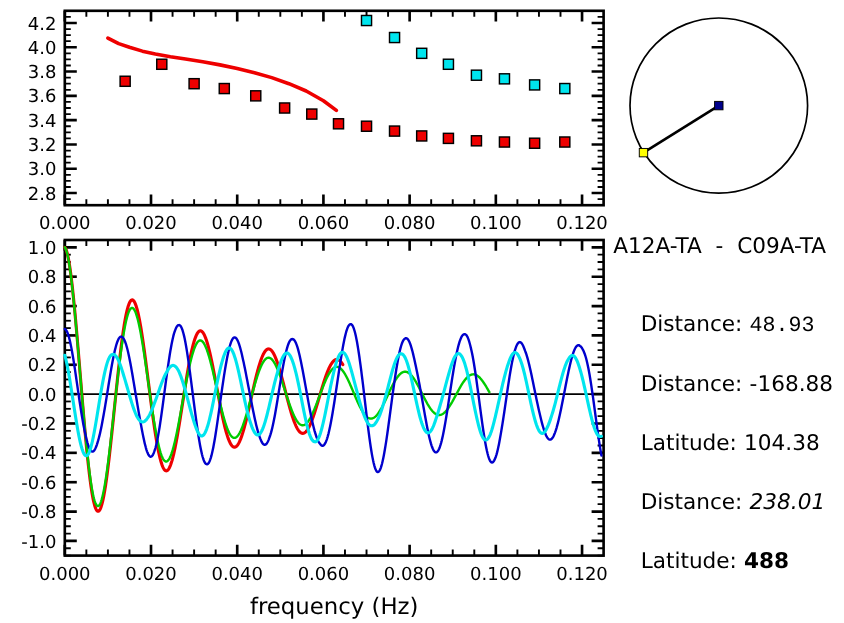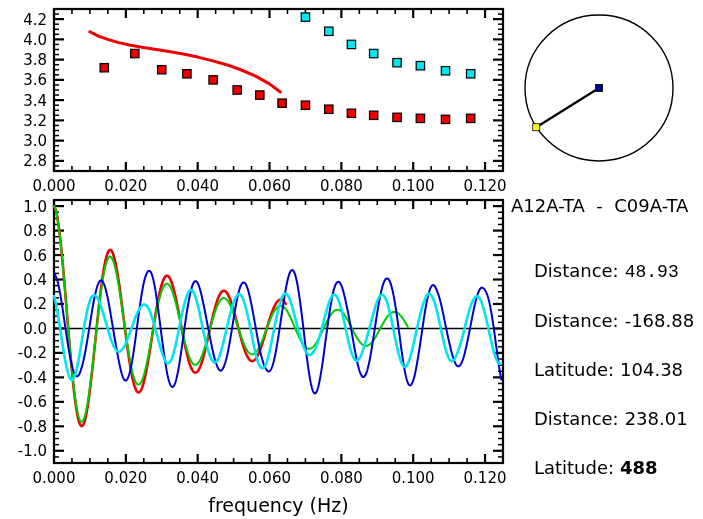--- a/index.html
+++ b/index.html
@@ -435,18 +435,18 @@
   <div>
     <span>Distance:</span><span class="v" style="display: inline-block; margin-left: 6px; font-family: Liberation Mono, monospace;">48.93</span>
   </div>
   <div>
     <span>Distance:</span><span class="v" style="display: inline-block; margin-left: 6px;">-168.88</span>
   </div>
   <div>
     <span>Latitude:</span><span class="v" style="display: inline-block; margin-left: 6px;">104.38</span>
   </div>
   <div>
-    <span>Distance:</span><span class="v" style="display: inline-block; margin-left: 6px;">238.01</span>
+    <span>Distance:</span><span class="v" style="display: inline-block; margin-left: 6px; font-style: italic;">238.01</span>
   </div>
   <div>
     <span>Latitude:</span><span class="v" style="display: inline-block; margin-left: 6px; font-weight: bold;">488</span>
   </div>
 </div>
 
 </body></html>

